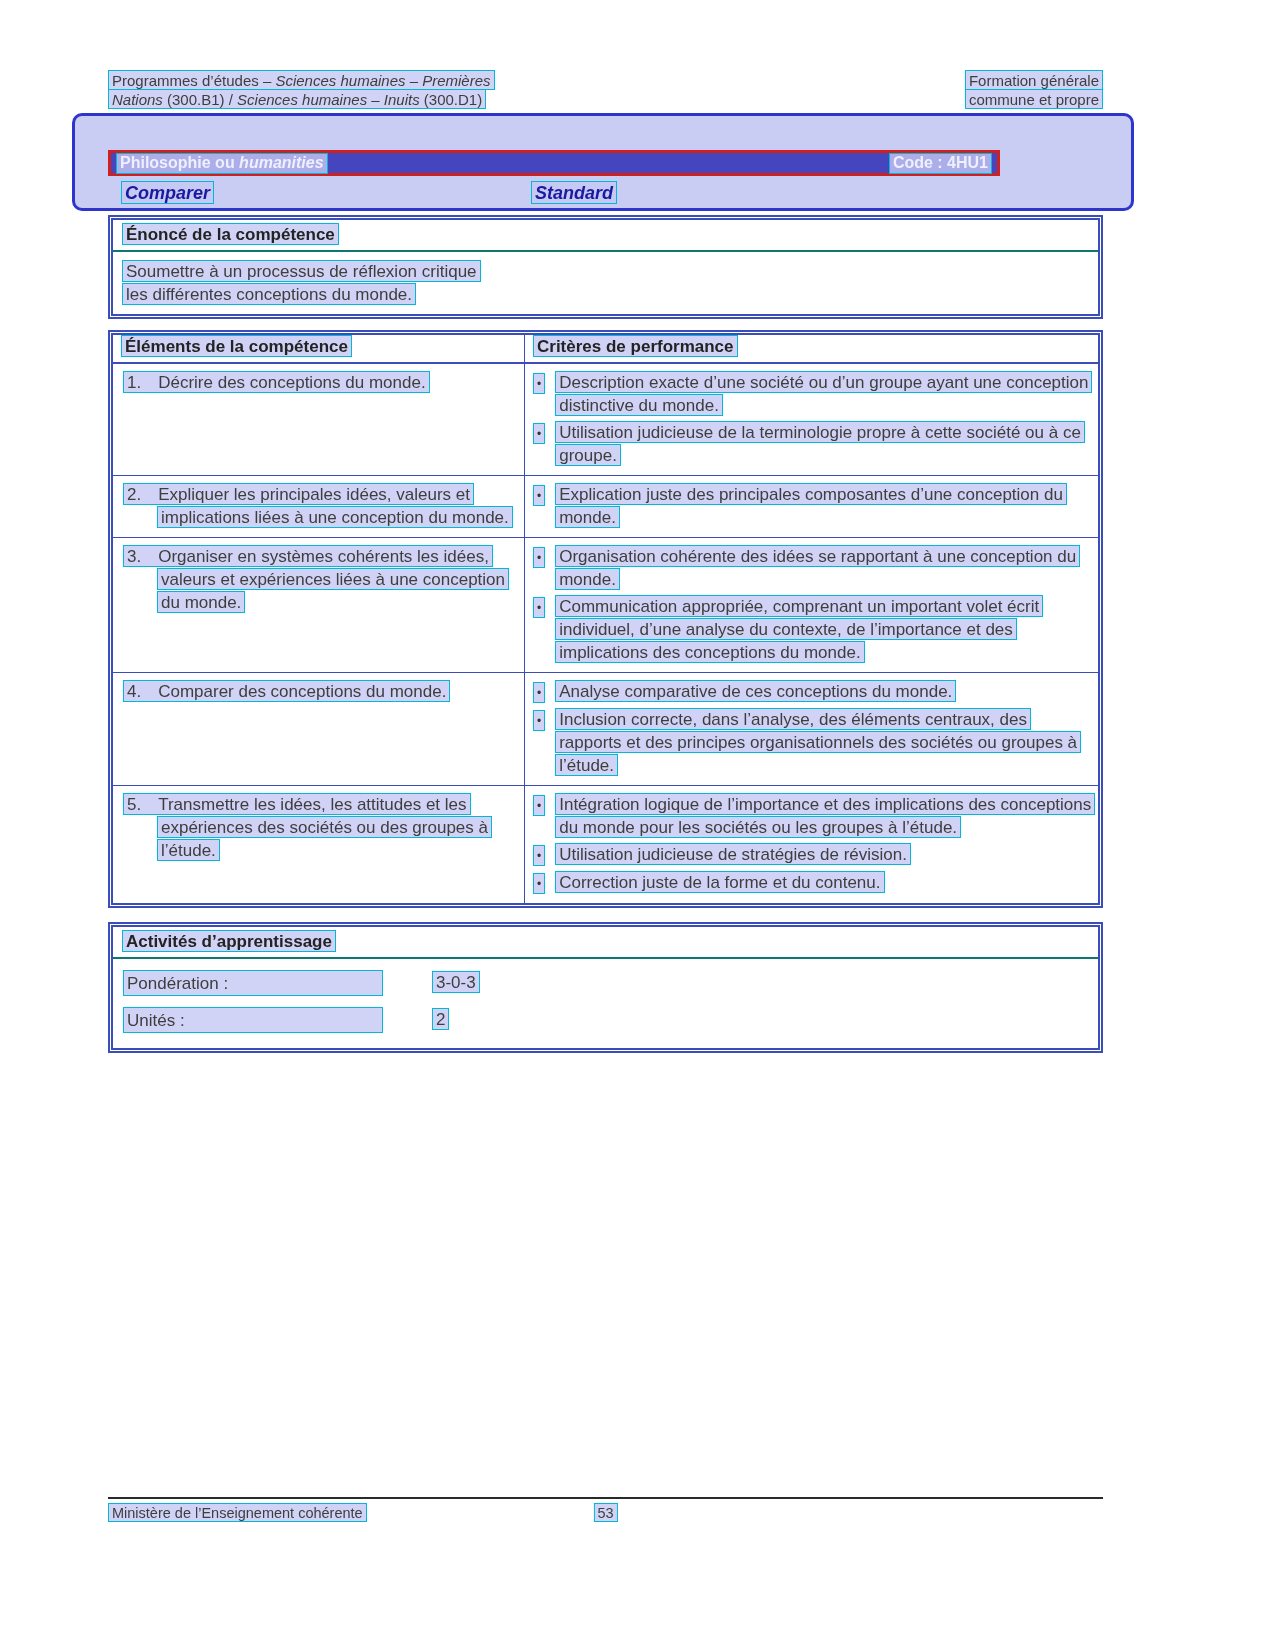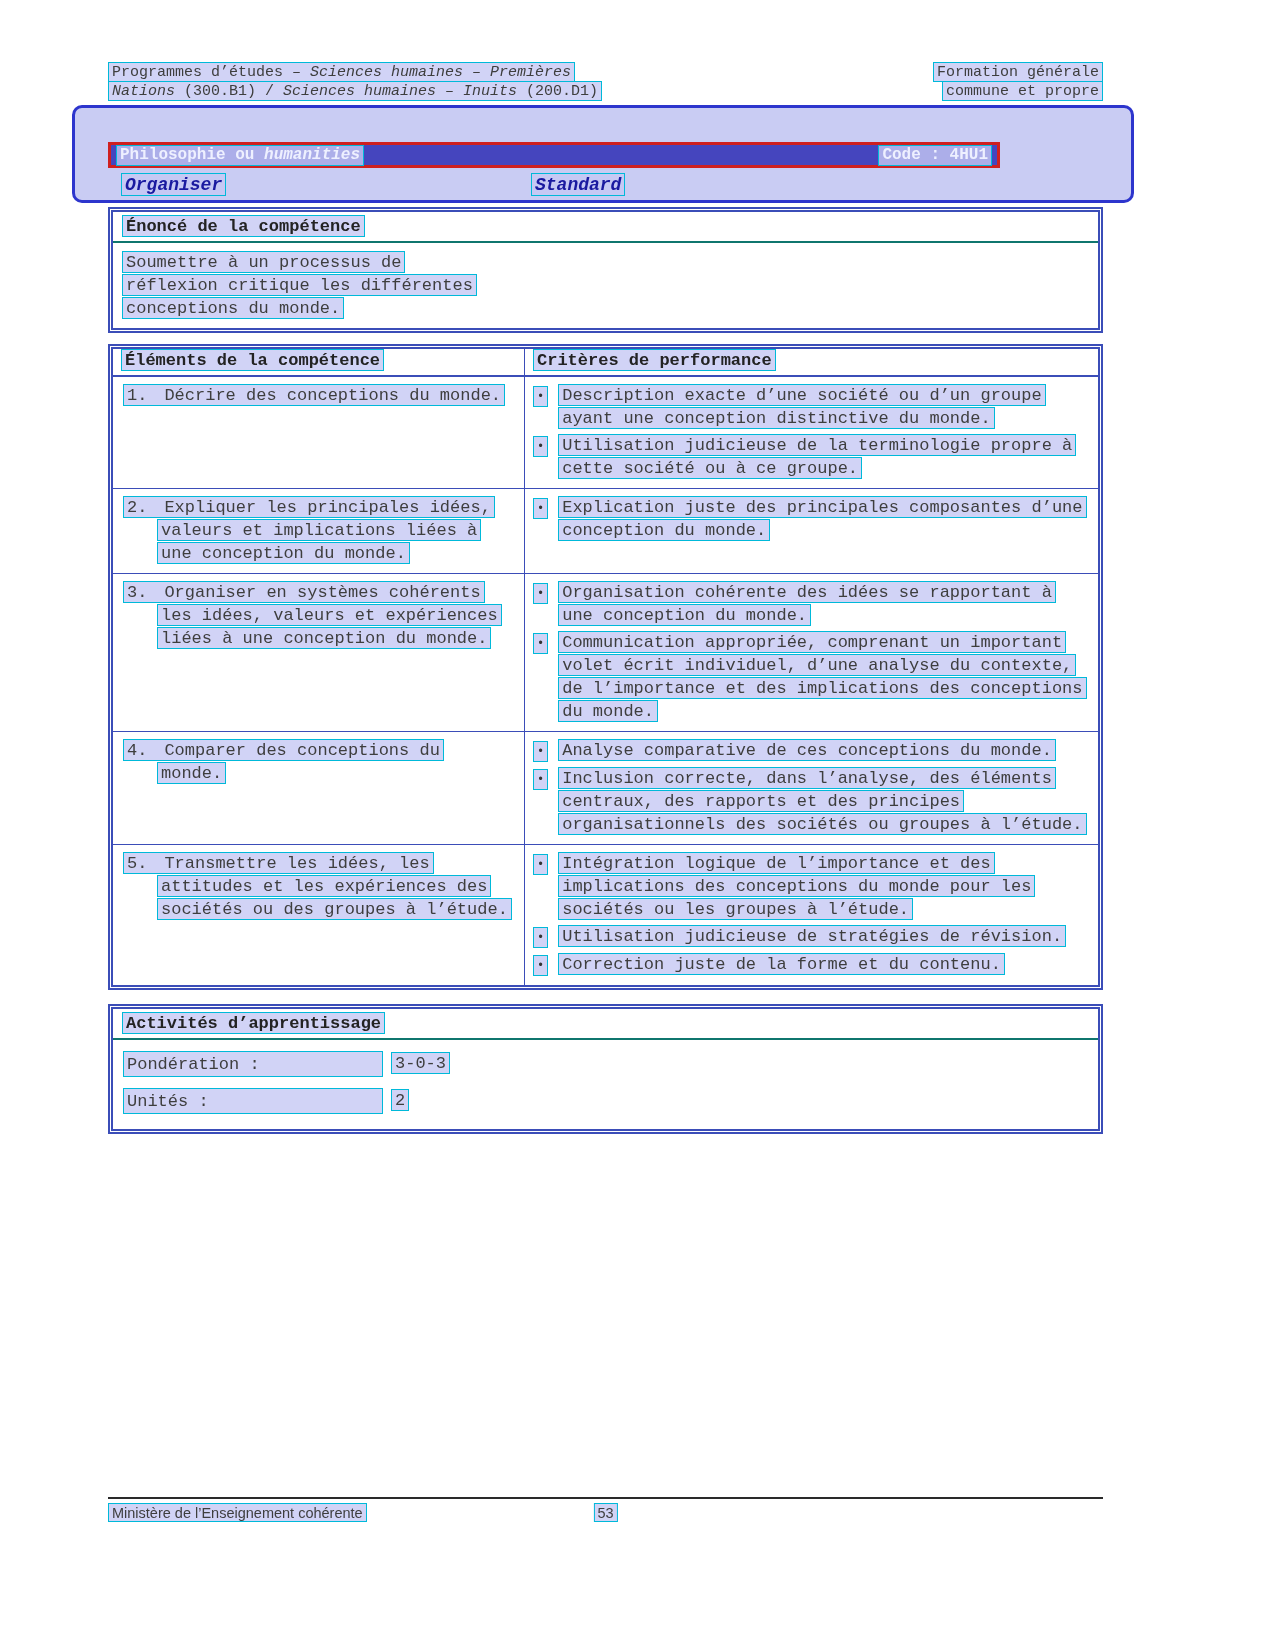--- a/index.html
+++ b/index.html
@@ -10,21 +10,21 @@
   
   .hl {
     background: rgba(197,200,244,0.8);
     border: 1.6px solid #00b9d9;
     padding: 0.5px 3px;
     -webkit-box-decoration-break: clone;
     box-decoration-break: clone;
   }
   .it { font-style: italic; }
 
-  .content { position:absolute; left:108px; top:62px; width:995px;font-family:Liberation Mono, monospace; }
+  .content { position:absolute; left:108px; top:70px; width:995px; }
 
   
   .pg-header { display:flex; justify-content:space-between; font-size:15px; line-height:19px; margin-bottom:5px; }
   .pg-header-right { text-align:right; }
 
   
   .title-zone {
     position:relative; margin-left:-36px; width:1062px; height:98px;
     background:#c9ccf3; border:3px solid #2d35cd; border-radius:10px;
     box-sizing:border-box;
@@ -59,21 +59,21 @@
   .numgap { display:inline-block; width:17px; }
   .crit { display:flex; align-items:flex-start; margin-bottom:4px; }
   .crit:last-child { margin-bottom:0; }
   .bullet { flex:0 0 auto; font-size:12px; line-height:18px; margin:3px 10px 0 0; color:#333; }
   .crit-text { flex:1 1 auto; font-size:17px; line-height:23px; }
 
   
   .act-box { margin-top:14px; }
   .act-body { padding:6px 0 9px; }
   .act-row { display:flex; padding:5px 10px 6px; font-size:17px; line-height:23px; }
-  .act-label-wrap { width:268px; flex:0 0 auto; }
+  .act-label-wrap { width:309px; flex:0 0 auto; }
   .act-label-wrap .hl { display:inline-block; width:252px; }
 
   
   .pg-footer {
     position:absolute; left:108px; top:1497px; width:995px;
     border-top:2.2px solid #2a2a2a; padding-top:5px; font-size:14.5px; color:#3e3e3e;
   }
   .pg-num { position:absolute; left:50%; transform:translateX(-50%); top:5px; }
 </style>
 </head>
@@ -81,35 +81,35 @@
 
 <div class="page">
   <div class="content">
 
     <div class="pg-header">
       <div class="pg-header-left">
         <div>
           <span class="hl"><span>Programmes d’études – </span><span class="it">Sciences humaines – Premières</span></span>
         </div>
         <div>
-          <span class="hl"><span class="it">Nations</span><span> (300.B1) / </span><span class="it">Sciences humaines – Inuits</span><span> (200.D1)</span></span>
+          <span class="hl"><span class="it">Nations</span><span> (300.B1) / </span><span class="it">Sciences humaines – Inuits</span><span> (300.D1)</span></span>
         </div>
       </div>
       <div class="pg-header-right">
         <div><span class="hl">Formation générale</span></div>
         <div><span class="hl">commune et propre</span></div>
       </div>
     </div>
 
     <div class="title-zone">
       <div class="course-bar">
         <span class="hl"><span>Philosophie ou </span><span class="it">humanities</span></span>
         <span class="hl">Code : 4HU1</span>
       </div>
-      <span class="objstd obj"><span class="hl">Organiser</span></span>
+      <span class="objstd obj"><span class="hl">Comparer</span></span>
       <span class="objstd std"><span class="hl">Standard</span></span>
     </div>
 
     <div class="dbox enonce-box">
       <div class="box-header"><span class="hl">Énoncé de la compétence</span></div>
       <div class="enonce-body">
         <p><span class="hl">Soumettre à un processus de réflexion critique les différentes conceptions du monde.</span></p>
       </div>
     </div>
 

